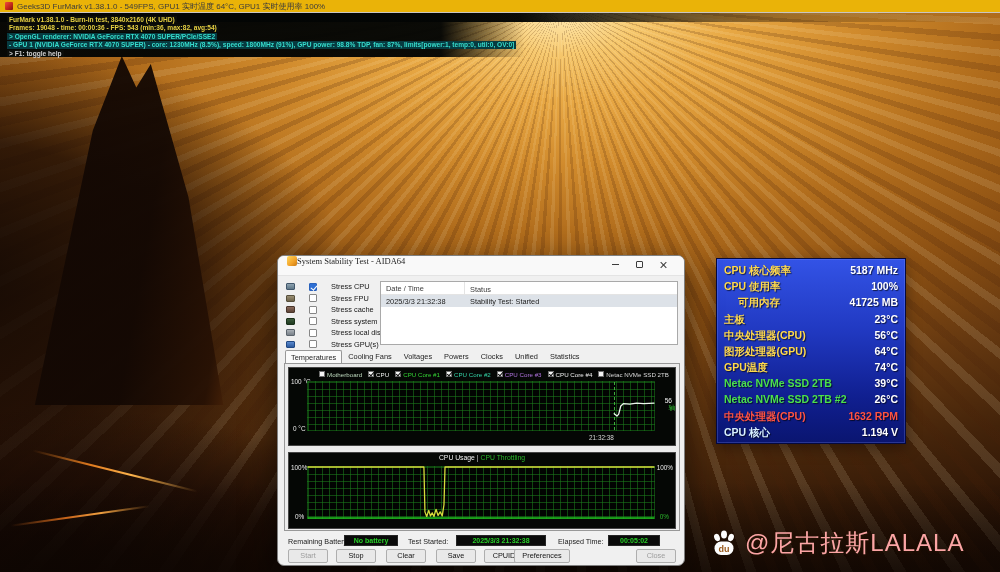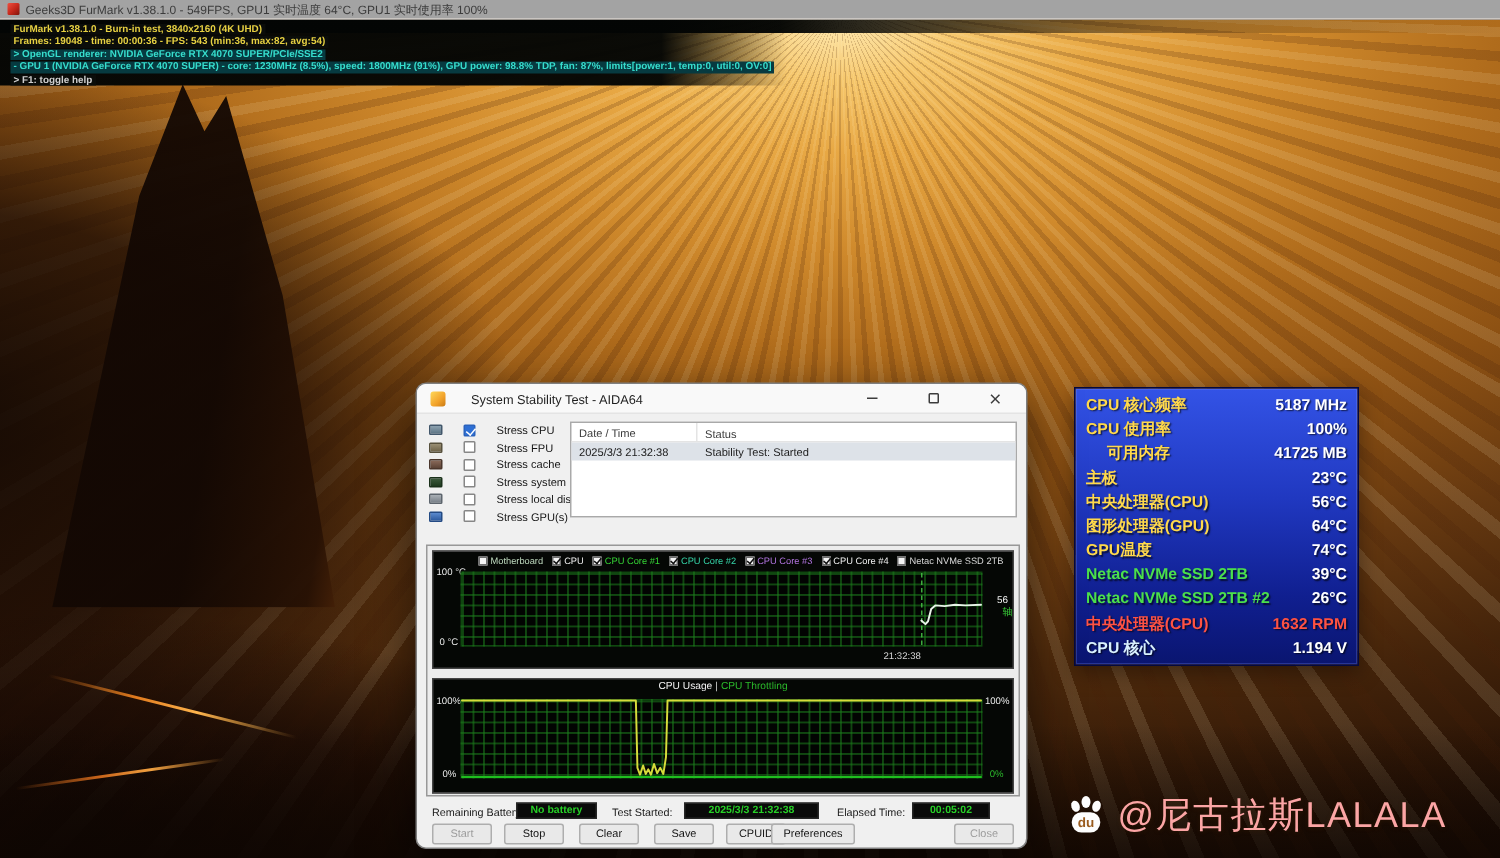--- a/index.html
+++ b/index.html
@@ -29,35 +29,35 @@
     background:linear-gradient(90deg, rgba(224,122,30,0), #e07a1e 35%, #ffb54d 60%, rgba(224,122,30,0)); transform:rotate(14deg); }
   .crack2 { position:absolute; left:10px; top:515px; width:140px; height:2px; z-index:3;
     background:linear-gradient(90deg, rgba(224,122,30,0), #c8641a 40%, #f0a040 65%, rgba(200,100,26,0)); transform:rotate(-8deg); }
   .top-shade { position:absolute; left:0; top:13px; width:100%; height:9px; z-index:4;
     background: linear-gradient(90deg, rgba(2,4,3,.97) 52%, rgba(30,16,6,.35) 78%, rgba(0,0,0,0)); }
   .osd-backdrop { position:absolute; left:0; top:13px; width:525px; height:44px; z-index:4;
     background: linear-gradient(90deg, rgba(3,5,4,.97) 84%, rgba(3,5,4,0)); }
 
   
   .titlebar { position:absolute; left:0; top:0; width:100%; height:13px; z-index:30;
-    background:#a3a3a3; border-bottom:1px solid #c9c5c1; display:flex; align-items:center; gap:4px; padding:0 5px; }
+    background:#eab308; border-bottom:1px solid #c9c5c1; display:flex; align-items:center; gap:4px; padding:0 5px; }
   .fm-icon { width:8px; height:8px; border-radius:1px; flex:0 0 auto;
     background: linear-gradient(135deg,#ef5040 0%, #c3271a 55%, #7e150c 100%); }
   .fm-title { font-size:8px; color:#3c3c3c; white-space:nowrap; }
 
   
   .osd { position:absolute; left:7px; top:16px; z-index:5; display:flex; flex-direction:column; gap:1px; }
   .osd span { font-size:6.6px; line-height:7.4px; white-space:nowrap; padding:0 2px; width:max-content; font-weight:bold; }
 
   
   .aida { position:absolute; left:277px; top:255px; width:408px; height:311px; z-index:20;
     background:#f0f0f0; border:1px solid #7f7f7f; border-radius:7px; overflow:hidden;
     box-shadow:0 12px 34px rgba(0,0,0,.6); }
   .a-titlebar { position:absolute; left:0; top:0; right:0; height:20px; background:#f9f9f9;
-    border-bottom:1px solid #e4e4e4; display:flex; align-items:center; gap:17px; padding:0 9px; }
+    border-bottom:1px solid #e4e4e4; display:flex; gap:0; padding:0 9px;font-family:Liberation Serif, serif; }
   .a-icon { width:10px; height:10px; border-radius:2px; flex:0 0 auto;
     background:linear-gradient(135deg,#ffd95a 0%, #f2a22a 60%, #c97a14 100%); }
   .a-title { font-size:8.5px; color:#1f1f1f; flex:1; }
   .win-btn { width:24px; height:17px; display:flex; align-items:center; justify-content:center; }
   .g-min { width:7px; height:1px; background:#3c3c3c; }
   .g-max { width:7px; height:7px; border:1px solid #3c3c3c; border-radius:1px; }
   .g-close { position:relative; width:8px; height:8px; }
   .g-close::before,.g-close::after { content:""; position:absolute; left:3.5px; top:0; width:1px; height:8px; background:#3c3c3c; }
   .g-close::before { transform:rotate(45deg); } .g-close::after { transform:rotate(-45deg); }
 
@@ -227,20 +227,29 @@
       <div class="log-head">
         <span class="c1">Date / Time</span>
         <span class="c2">Status</span>
       </div>
       <div class="log-row">
         <span class="c1">2025/3/3 21:32:38</span>
         <span class="c2">Stability Test: Started</span>
       </div>
     </div>
 
+    <div class="tabs">
+      <span class="tab checked">Temperatures</span>
+      <span class="tab">Cooling Fans</span>
+      <span class="tab">Voltages</span>
+      <span class="tab">Powers</span>
+      <span class="tab">Clocks</span>
+      <span class="tab">Unified</span>
+      <span class="tab">Statistics</span>
+    </div>
 
     <div class="tab-content">
 
       <div class="chart-panel panel-temps">
         <div class="legend">
           <span class="lg">
               <span class="cb"></span>
               <span class="t" style="color: rgb(189, 216, 189);">Motherboard</span>
             </span>
           <span class="lg">

